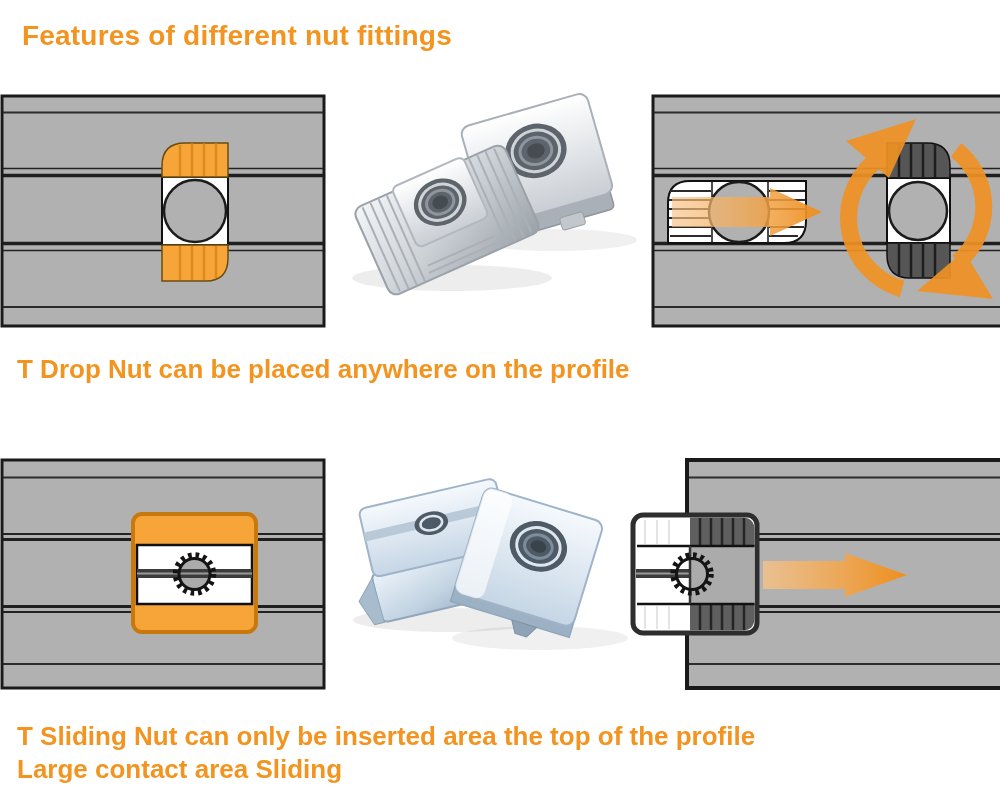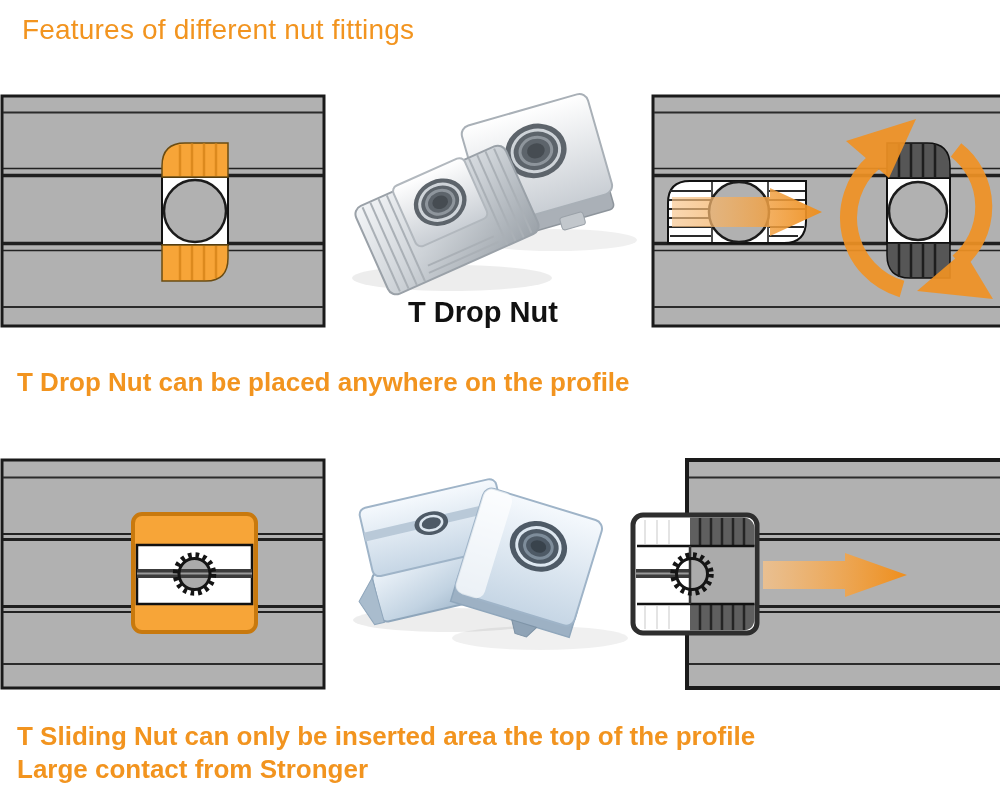--- a/index.html
+++ b/index.html
@@ -1,28 +1,28 @@
 <!DOCTYPE html>
 <html><head>
 <meta charset="utf-8">
 <style>
   html,body{margin:0;padding:0;background:#ffffff;}
   .canvas{
     position:relative;width:1000px;height:800px;background:#ffffff;
     overflow:hidden;font-family:"Liberation Sans",sans-serif;
   }
   .page-title{
-    position:absolute;left:22px;top:14px;font-size:28px;font-weight:400;
+    position:absolute;left:22px;top:20px;font-size:28px;font-weight:700;
     color:#F2941F;letter-spacing:0.2px;white-space:nowrap;
   }
   .desc{
     position:absolute;left:17px;font-size:26px;font-weight:700;color:#F2941F;
     white-space:nowrap;
   }
-  .desc-drop{top:367px;text-align:center;}
+  .desc-drop{top:354px;text-align:center;}
   .desc-slide-1{top:721px;}
   .desc-slide-2{top:754px;}
   .caption{
     position:absolute;width:300px;text-align:center;font-size:29px;
     font-weight:700;color:#111111;white-space:nowrap;
   }
   .caption-drop{left:333px;top:296px;}
   .caption-slide{left:336px;top:660px;}
   .gfx{position:absolute;left:0;top:0;}
 </style>
@@ -273,22 +273,21 @@
         <ellipse cx="6" cy="-16" rx="29" ry="25" fill="#4e5a66"></ellipse>
         <ellipse cx="6" cy="-16" rx="22" ry="18.5" fill="none" stroke="#dde7f0" stroke-width="3"></ellipse>
         <ellipse cx="6" cy="-16" rx="14" ry="11.5" fill="none" stroke="#7e8d9b" stroke-width="3"></ellipse>
         <ellipse cx="6" cy="-16" rx="8" ry="6" fill="#39434c"></ellipse>
       </g>
     </g>
   </svg>
 
   <div class="page-title">Features of different nut fittings</div>
 
-  <div class="caption caption-drop">T Drop Nut</div>
 
   <div class="desc desc-drop">T Drop Nut can be placed anywhere on the profile</div>
 
 
   <div class="desc desc-slide-1">T Sliding Nut can only be inserted area the top of the profile</div>
 
-  <div class="desc desc-slide-2">Large contact from Stronger</div>
+  <div class="desc desc-slide-2">Large contact area Sliding</div>
 
 </div>
 
 </body></html>

